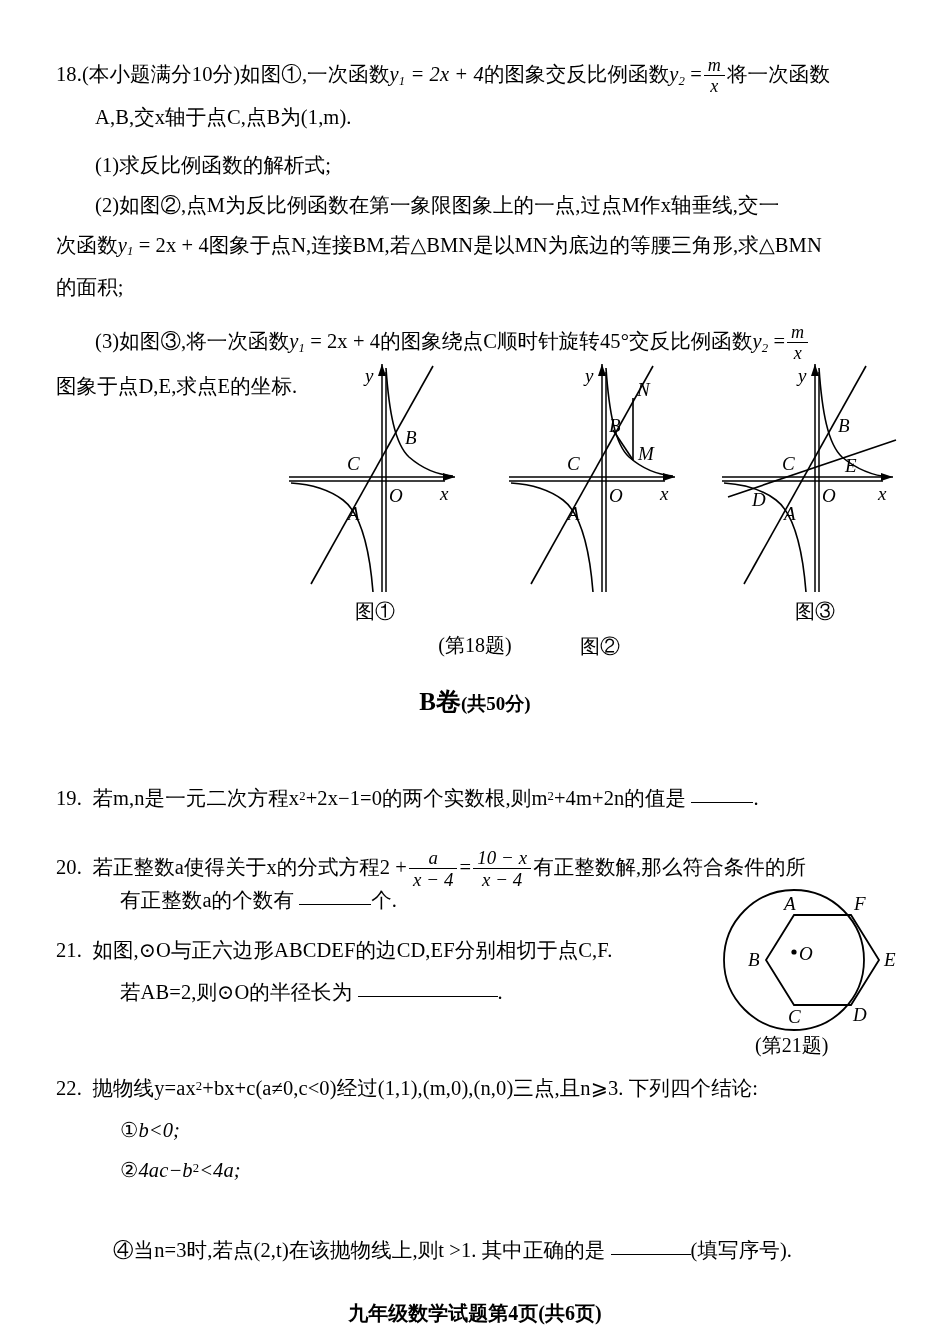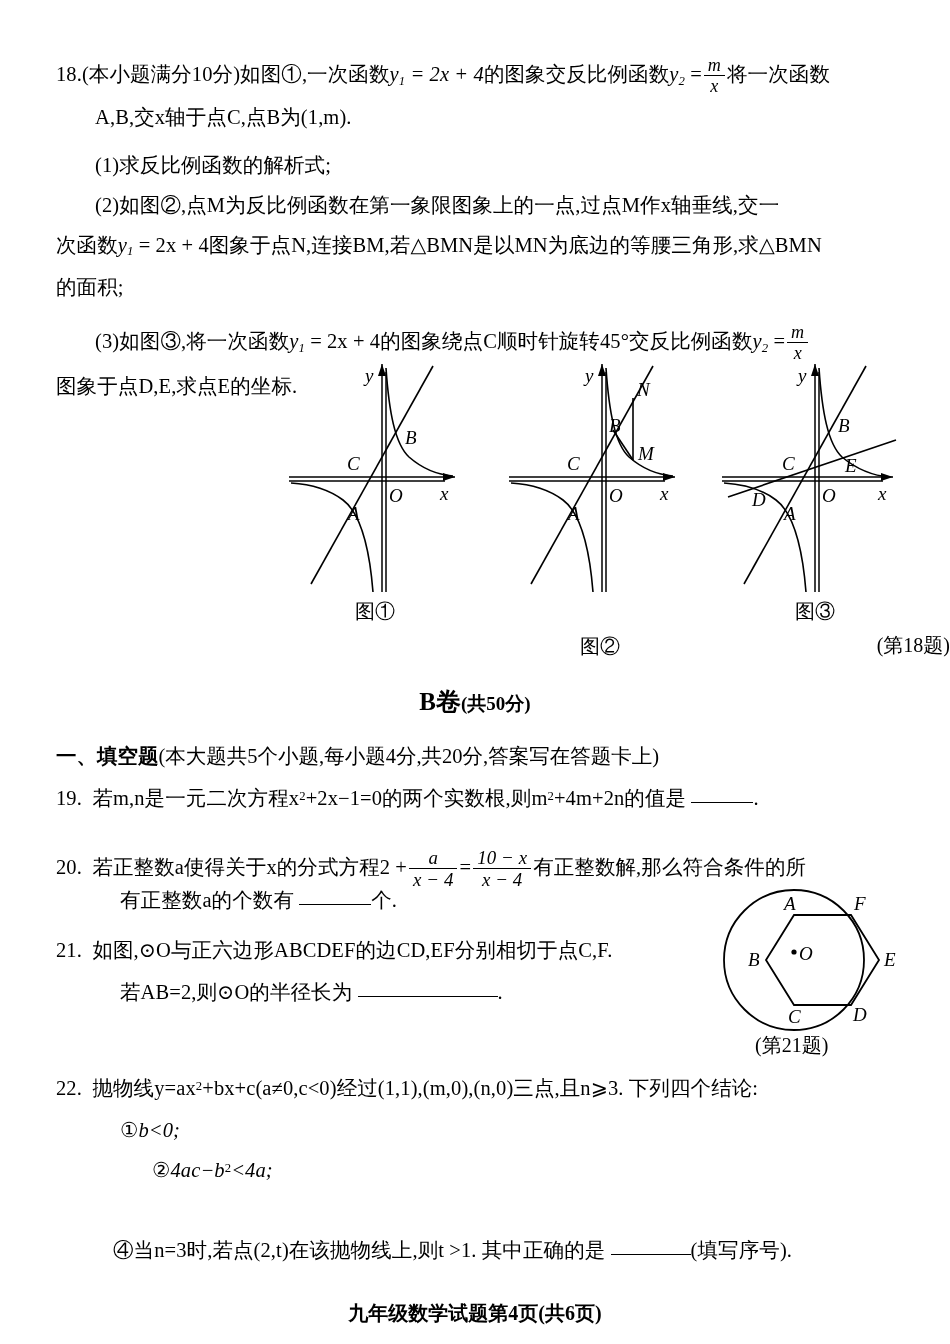--- a/index.html
+++ b/index.html
@@ -229,29 +229,26 @@
       <text class="figlabel" x="66" y="168">A</text>
       <text class="figlabel" x="104" y="150">O</text>
       <text class="figlabel" x="160" y="148">x</text>
       <text class="figlabel" x="80" y="30">y</text>
     </svg>
   </div>
 
   <div class="caption cjk" style="left:355px; top:598px;">图①</div>
   <div class="caption cjk" style="left:580px; top:598px;margin-top:35px;">图②</div>
   <div class="caption cjk" style="left:795px; top:598px;">图③</div>
-  <div class="caption cjk" style="left:0; top:632px; width:950px; text-align:right;">(第18题)</div>
+  <div class="caption cjk" style="left:0; top:632px; width:950px; text-align:center;">(第18题)</div>
 
   <div class="bjuan cjk" style="top:685px;">
     <span>B卷</span><span class="small">(共50分)</span>
   </div>
 
-  <div class="sec-head cjk" style="left:56px; top:742px;">
-    <b>一、填空题</b><span>(本大题共5个小题,每小题4分,共20分,答案写在答题卡上)</span>
-  </div>
 
   <div class="ln cjk" style="left:56px; top:788px;">
     <span class="num">19.</span>&nbsp;&nbsp;<span>若m,n是一元二次方程x</span><sup class="num">2</sup><span>+2x−1=0的两个实数根,则m</span><sup class="num">2</sup><span>+4m+2n的值是</span>&nbsp;<span class="blank" style="width:62px;"></span><span>.</span>
   </div>
 
   <div class="ln cjk" style="left:56px; top:848px;">
     <span class="num">20.</span>&nbsp;&nbsp;<span>若正整数a使得关于x的分式方程2 +</span><span class="frac"><i class="n">a</i><i class="d">x − 4</i></span><span class="num">=</span><span class="frac"><i class="n">10 − x</i><i class="d">x − 4</i></span><span>有正整数解,那么符合条件的所</span>
   </div>
 
   <div class="ln cjk" style="left:120px; top:890px;text-align:center;">
@@ -285,21 +282,21 @@
   <div class="caption cjk" style="left:755px; top:1032px;">(第21题)</div>
 
   <div class="ln cjk" style="left:56px; top:1078px;">
     <span class="num">22.</span>&nbsp;&nbsp;<span>抛物线y=ax</span><sup class="num">2</sup><span>+bx+c(a≠0,c&lt;0)经过(1,1),(m,0),(n,0)三点,且n⩾3. 下列四个结论:</span>
   </div>
 
   <div class="ln cjk" style="left:120px; top:1120px;">
     <span>①</span><i>b&lt;0;</i>
   </div>
 
-  <div class="ln cjk" style="left:120px; top:1160px;margin-left:32px;">
+  <div class="ln cjk" style="left:120px; top:1160px;">
     <span>②</span><i>4ac−b</i><sup class="num">2</sup><i>&lt;4a;</i>
   </div>
 
 
   <div class="ln cjk" style="left:113px; top:1240px;">
     <span>④</span><span>当n=3时,若点(2,t)在该抛物线上,则t &gt;1. 其中正确的是</span>&nbsp;<span class="blank" style="width:80px;"></span><span>(填写序号).</span>
   </div>
 
   <div class="footer cjk" style="top:1300px;">九年级数学试题第4页(共6页)</div>
 

